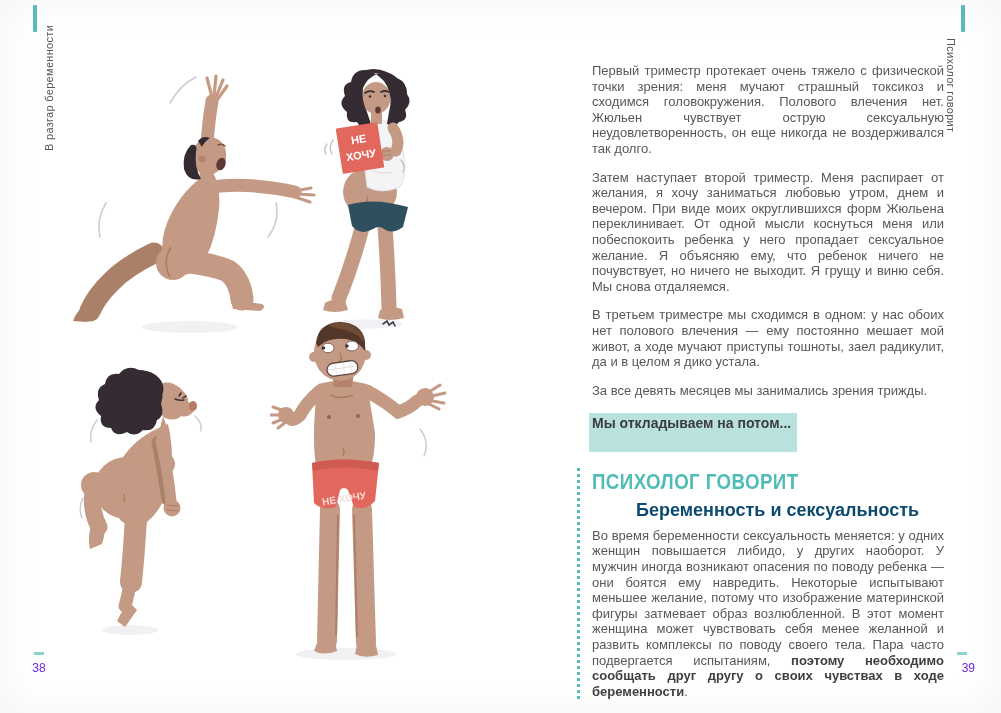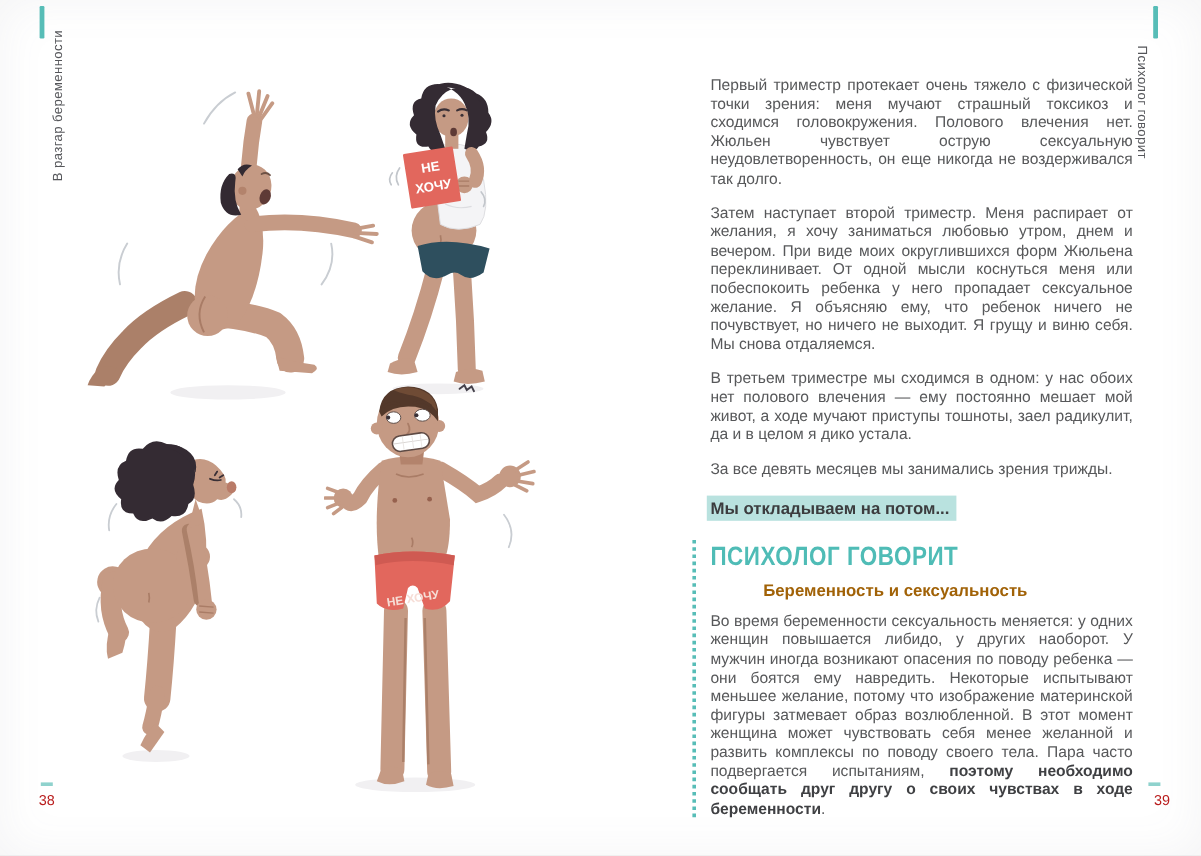--- a/index.html
+++ b/index.html
@@ -21,49 +21,49 @@
     position:absolute;white-space:nowrap;font-size:11px;letter-spacing:.3px;
     color:#55565a;
   }
   .edge-left{left:43px;top:151px;transform:rotate(-90deg);transform-origin:0 0;}
   .edge-right{left:457px;top:38px;transform:rotate(90deg);transform-origin:0 0;}
 
   .pagenum-wrap{position:absolute;width:26px;text-align:center;}
   .pn-left{left:26px;top:652px;}
   .pn-right{left:449px;top:652px;text-align:right;}
   .pagenum-dash{display:block;width:10px;height:3px;background:#8fd2cd;margin:0 auto 3px auto;}
-  .pagenum{font-size:12px;color:#b91c1c;}
+  .pagenum{font-size:12px;color:#6d28d9;}
 
   .illo{position:absolute;}
   .illo-leap{left:70px;top:55px;width:260px;height:285px;}
   .illo-sign{left:315px;top:58px;width:135px;height:275px;}
   .illo-kiss{left:75px;top:358px;width:200px;height:305px;}
   .illo-shrug{left:270px;top:315px;width:195px;height:350px;}
 
   .text-col{
     position:absolute;left:92px;top:63px;width:352px;
     font-size:13px;line-height:15.6px;color:#57585a;text-align:justify;
   }
   .text-col p{margin:0 0 13px 0;}
   .hl{margin:15px 0 11px 0;font-size:14px;line-height:18px;}
   .hl-bg{
     display:inline-block;background:#b9e2df;color:#3b3c3e;font-weight:bold;
-    padding:1px 6px 2px 3px;margin-left:-3px;
+    padding:1px 6px 20px 3px;margin-left:-3px;
   }
   .psych{
     margin-top:16px;border-left:3px dotted #57bdb7;
     padding-left:12px;margin-left:-15px;
   }
   .psych-title{
     margin:2px 0 9px 0;color:#4fbcb6;font-size:22px;line-height:24px;
     font-weight:bold;letter-spacing:.5px;
     display:inline-block;transform:scaleX(.85);transform-origin:left center;
     white-space:nowrap;
   }
-  .psych-sub{margin:0 0 9px 0;color:#a16207;font-size:14px;font-weight:bold;padding-left:44px;}
+  .psych-sub{margin:0 0 9px 0;color:#0c4a6e;font-size:18px;font-weight:bold;padding-left:44px;}
   .psych p{margin-bottom:0;}
   .psych b{color:#3f4043;}
   .spoiler i{font-style:italic;}
 </style>
 </head>
 <body>
 
 <div class="spread">
 
   <section class="page page-left">

